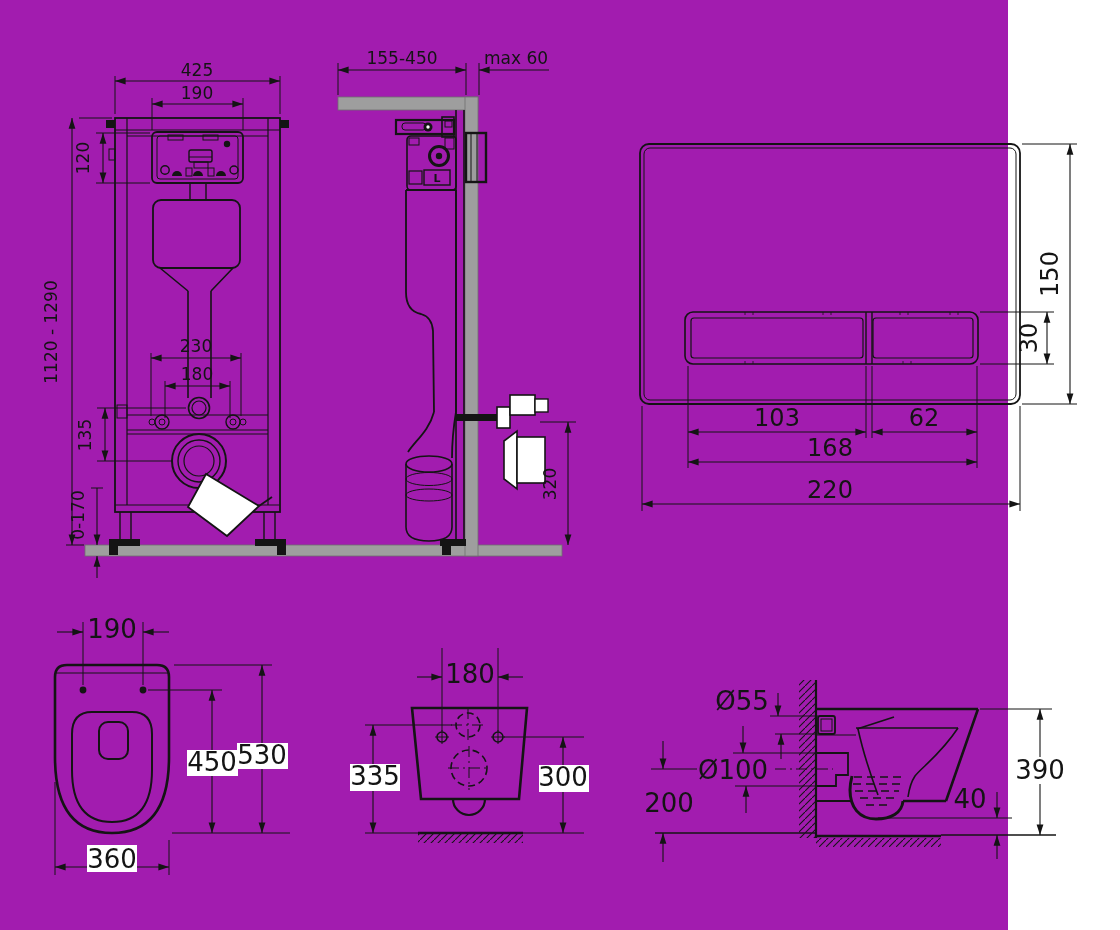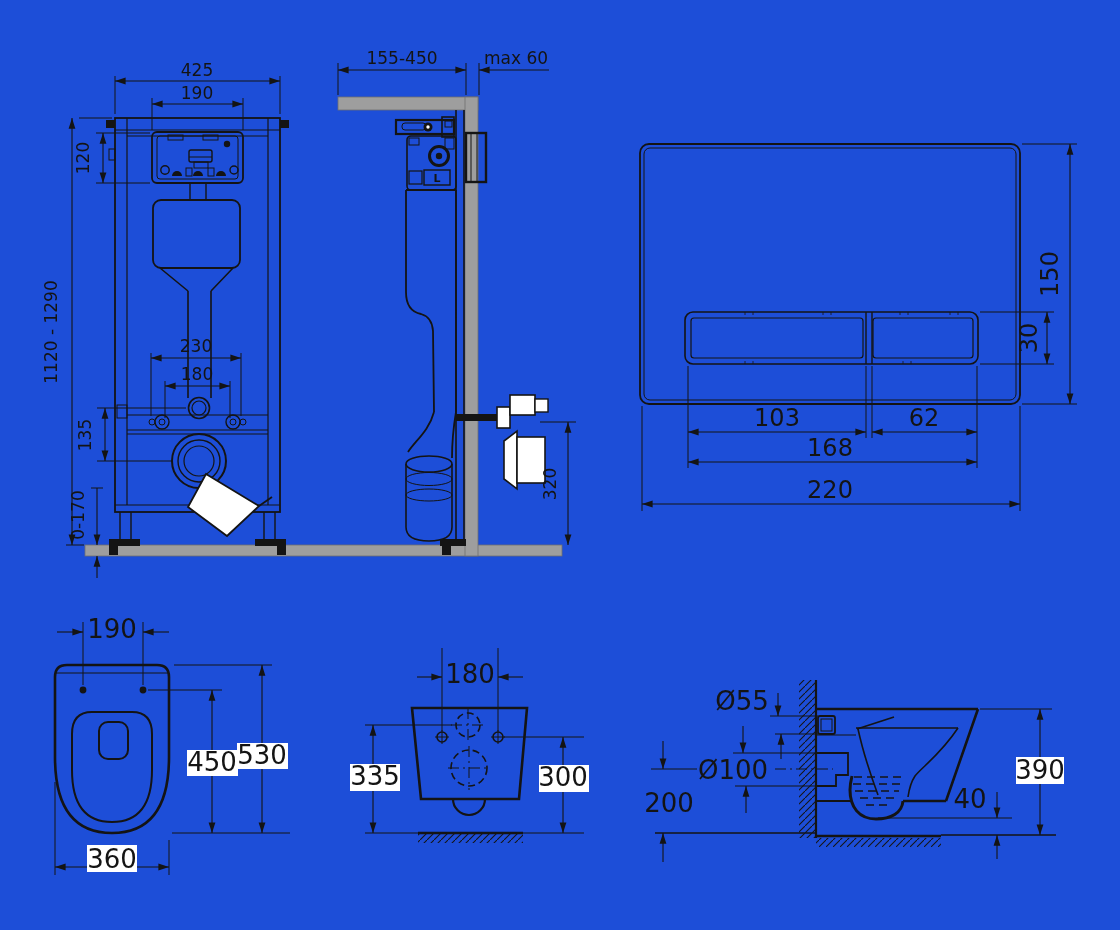--- a/index.html
+++ b/index.html
@@ -1,16 +1,16 @@
 <!DOCTYPE html>
 <html><head>
 <meta charset="utf-8">
 <style>
   html,body{margin:0;padding:0;background:#fff}
-  .stage{width:1120px;height:930px;position:relative;background:#1d4ed8}
+  .stage{width:1008px;height:930px;position:relative;background:#a21caf}
   svg{display:block}
   text{fill:#141414;font-family:"DejaVu Sans","Liberation Sans",sans-serif}
   .t17{font-size:17px}
   .t24{font-size:24px}
   .t26{font-size:26px}
   .t11{font-size:11px;font-weight:bold}
   .mid{text-anchor:middle}
   .s{stroke:#141414;fill:none}
   .f{fill:#141414;stroke:none}
   .wf{fill:#fff;stroke:#141414}

